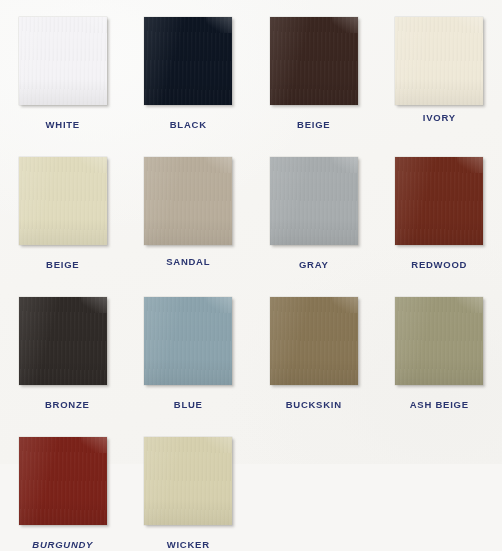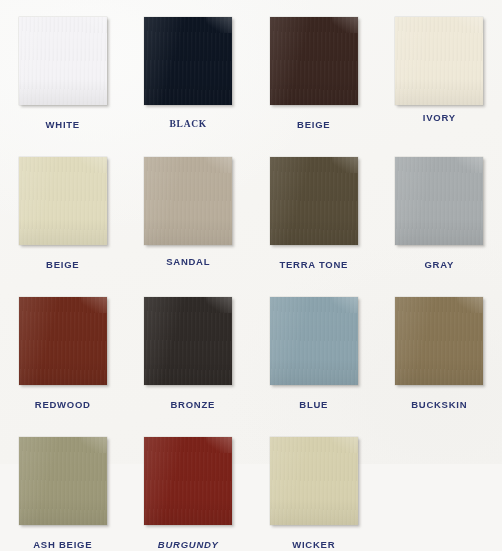--- a/index.html
+++ b/index.html
@@ -94,41 +94,37 @@
 <body>
 
 <div id="swatch-chart">
   <div class="grid">
       <div class="cell">
         <div class="swatch" style="background-color: rgb(244, 243, 246);"></div>
         <div class="label" style="color: rgb(42, 53, 112);">WHITE</div>
       </div>
       <div class="cell">
         <div class="swatch" style="background-color: rgb(13, 21, 34);"></div>
-        <div class="label" style="color: rgb(42, 53, 112); font-family: Liberation Serif, serif;">BLACK</div>
+        <div class="label" style="color: rgb(42, 53, 112);">BLACK</div>
       </div>
       <div class="cell">
         <div class="swatch" style="background-color: rgb(58, 38, 32);"></div>
         <div class="label" style="color: rgb(42, 53, 112);">BEIGE</div>
       </div>
       <div class="cell">
         <div class="swatch" style="background-color: rgb(239, 233, 216);"></div>
         <div class="label" style="color: rgb(42, 53, 112); margin-top: 8px;">IVORY</div>
       </div>
       <div class="cell">
         <div class="swatch" style="background-color: rgb(224, 219, 189);"></div>
         <div class="label" style="color: rgb(42, 53, 112);">BEIGE</div>
       </div>
       <div class="cell">
         <div class="swatch" style="background-color: rgb(184, 173, 155);"></div>
         <div class="label" style="color: rgb(42, 53, 112); margin-top: 12px;">SANDAL</div>
-      </div>
-      <div class="cell">
-        <div class="swatch" style="background-color: rgb(86, 76, 56);"></div>
-        <div class="label" style="color: rgb(42, 53, 112);">TERRA TONE</div>
       </div>
       <div class="cell">
         <div class="swatch" style="background-color: rgb(167, 172, 174);"></div>
         <div class="label" style="color: rgb(42, 53, 112);">GRAY</div>
       </div>
       <div class="cell">
         <div class="swatch" style="background-color: rgb(110, 42, 27);"></div>
         <div class="label" style="color: rgb(42, 53, 112);">REDWOOD</div>
       </div>
       <div class="cell">

